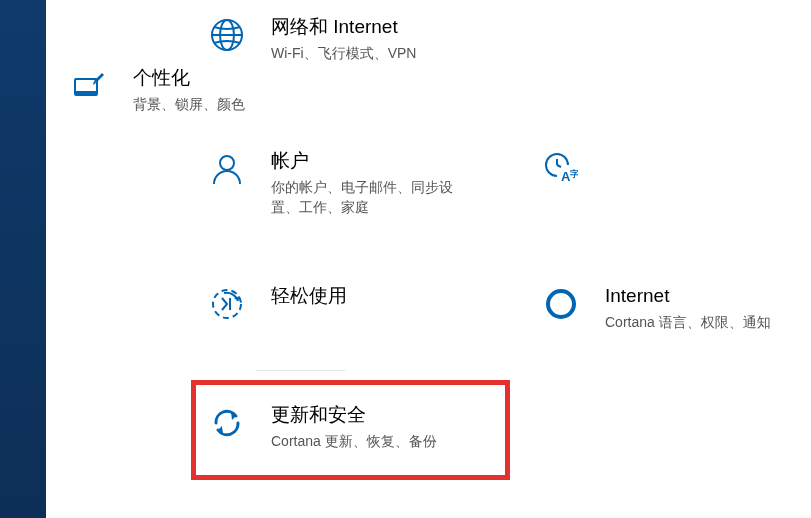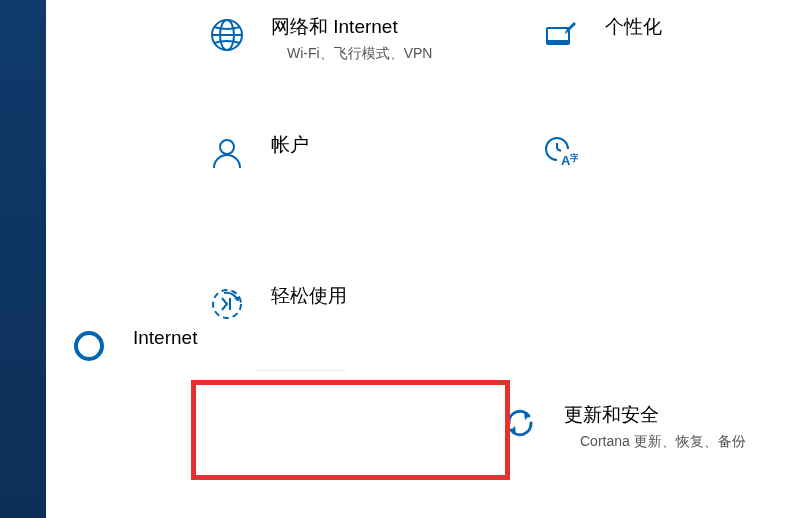--- a/index.html
+++ b/index.html
@@ -19,24 +19,24 @@
     .settings-canvas {
       position: absolute;
       left: 46px; top: 0; right: 0; bottom: 0;
       background: #ffffff;
     }
     .row {
       position: absolute;
       left: 0; right: 0;
       display: flex;
     }
-    .row.r1 { top: 14px; }
-    .row.r2 { top: 132px; }
-    .row.r3 { top: 283px; flex-direction: column; }
-    .row.r4 { top: 402px; justify-content: flex-end; }
+    .row.r1 { top: 14px; flex-direction: column; }
+    .row.r2 { top: 148px; }
+    .row.r3 { top: 283px; }
+    .row.r4 { top: 402px; }
 
     .tile {
       display: flex;
       align-items: flex-start;
       cursor: pointer;
       padding: 2px 0;
     }
     .colA { margin-left: 162px; width: 310px; }
     .colB { margin-left: 24px; width: 260px; }
 
@@ -54,21 +54,20 @@
       line-height: 22px;
       color: #000000;
       font-weight: 400;
       margin-bottom: 5px;
     }
     .tile-sub {
       font-size: 14px;
       line-height: 20px;
       color: #555555;
       max-width: 205px;
-      margin-left: 16px;
     }
 
     .highlight-box {
       position: absolute;
       left: 145px;
       top: 380px;
       width: 319px;
       height: 100px;
       border: 5px solid #e53030;
       pointer-events: none;
@@ -111,35 +110,37 @@
       <span class="iconbox">
         <svg width="34" height="34" viewBox="0 0 34 34">
           <rect x="3" y="10" width="22" height="16" rx="1" fill="none" stroke="#0066b4" stroke-width="2"></rect>
           <rect x="3" y="22" width="22" height="4" fill="#0066b4"></rect>
           <path d="M22 12 L30 4 L32 6 L24 14 Z" fill="#0066b4"></path>
           <path d="M22 12 L24 14 L21 16 Z" fill="#0066b4"></path>
         </svg>
       </span>
       <div class="tile-text">
         <div class="tile-title">个性化</div>
+        <div class="tile-sub">背景、锁屏、颜色</div>
       </div>
     </div>
   </div>
 
   <div class="row r2">
 
     <div class="tile colA">
       <span class="iconbox">
         <svg width="34" height="34" viewBox="0 0 34 34">
           <circle cx="17" cy="11" r="7" fill="none" stroke="#0066b4" stroke-width="2"></circle>
           <path d="M4 32 A13 13 0 0 1 30 32" fill="none" stroke="#0066b4" stroke-width="2"></path>
         </svg>
       </span>
       <div class="tile-text">
         <div class="tile-title">帐户</div>
+        <div class="tile-sub">你的帐户、电子邮件、同步设置、工作、家庭</div>
       </div>
     </div>
 
     <div class="tile colB">
       <span class="iconbox">
         <svg width="34" height="34" viewBox="0 0 34 34">
           <path d="M24 13 A11 11 0 1 0 13 24" fill="none" stroke="#0066b4" stroke-width="2"></path>
           <line x1="13" y1="7" x2="13" y2="13" stroke="#0066b4" stroke-width="2"></line>
           <line x1="13" y1="13" x2="17" y2="15" stroke="#0066b4" stroke-width="2"></line>
           <text x="17" y="29" font-size="13" font-weight="600" fill="#0066b4" font-family="Segoe UI, sans-serif">A</text>
@@ -169,20 +170,21 @@
     </div>
 
     <div class="tile colB">
       <span class="iconbox">
         <svg width="34" height="34" viewBox="0 0 34 34">
           <circle cx="17" cy="17" r="13" fill="none" stroke="#0066b4" stroke-width="4"></circle>
         </svg>
       </span>
       <div class="tile-text">
         <div class="tile-title">Internet</div>
+        <div class="tile-sub" style="max-width:260px;">Cortana 语言、权限、通知</div>
       </div>
     </div>
   </div>
 
   <div class="faint-divider"></div>
 
   <div class="row r4">
 
     <div class="tile colA">
       <span class="iconbox">

